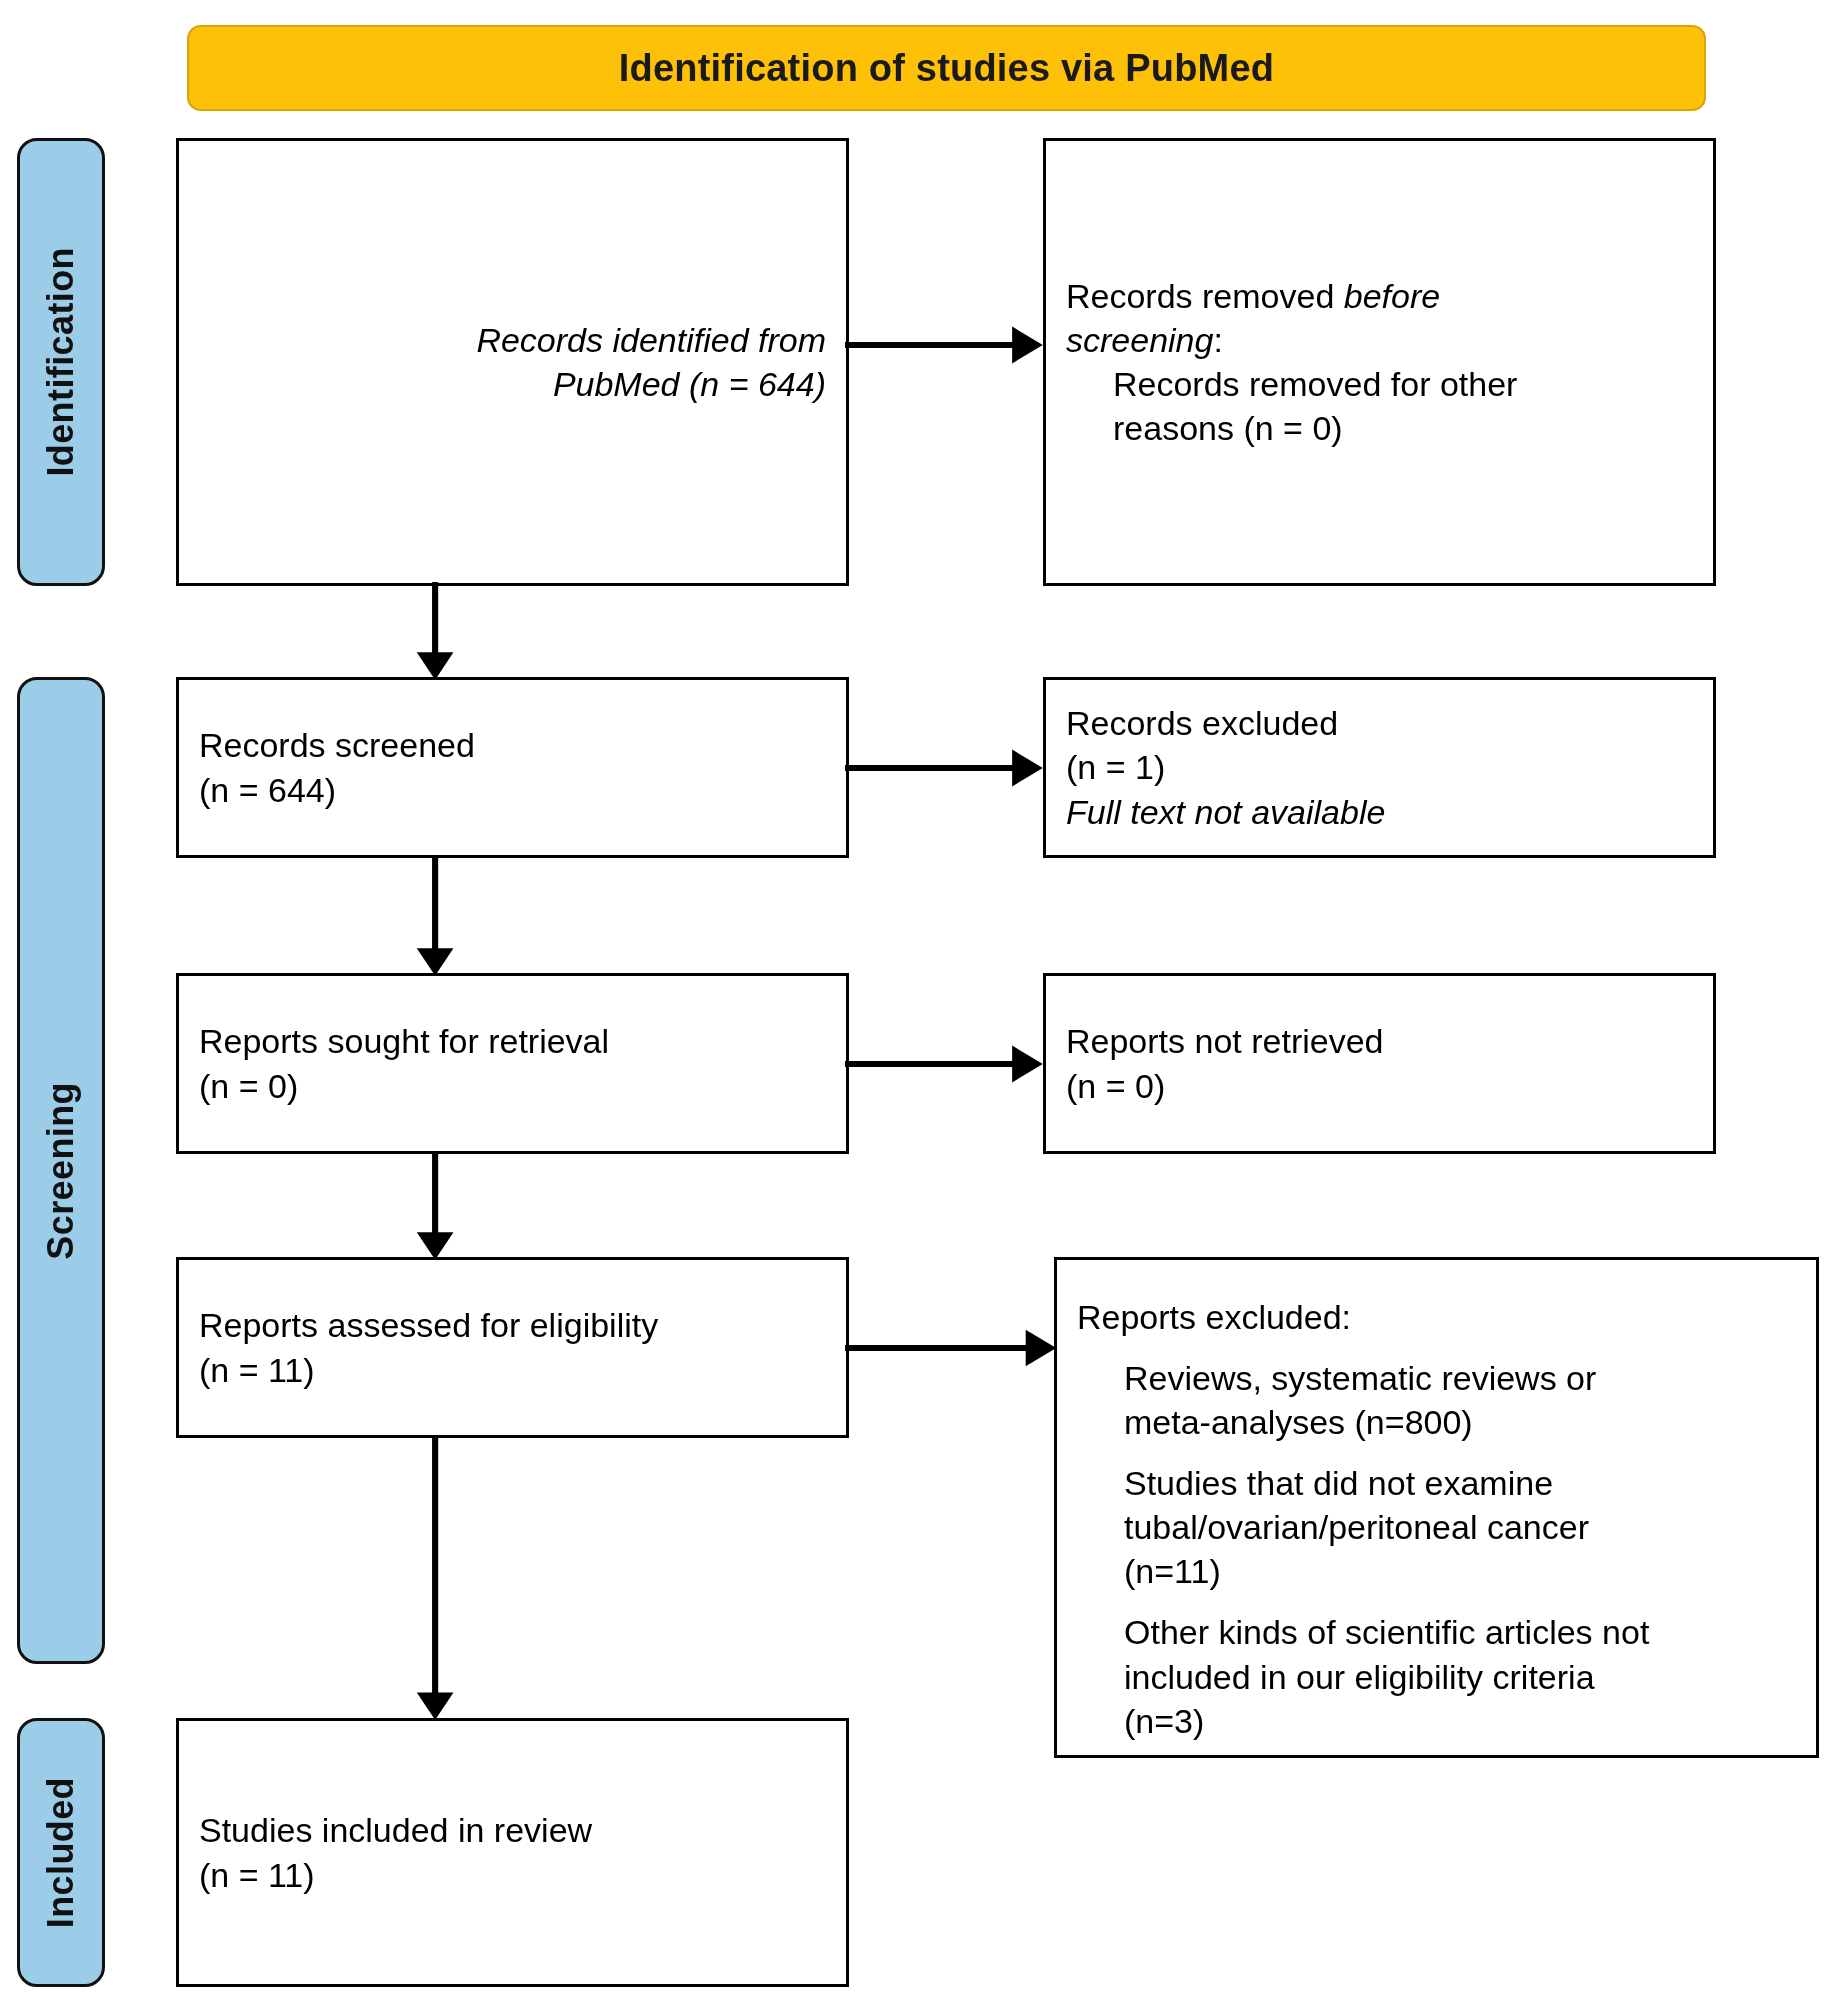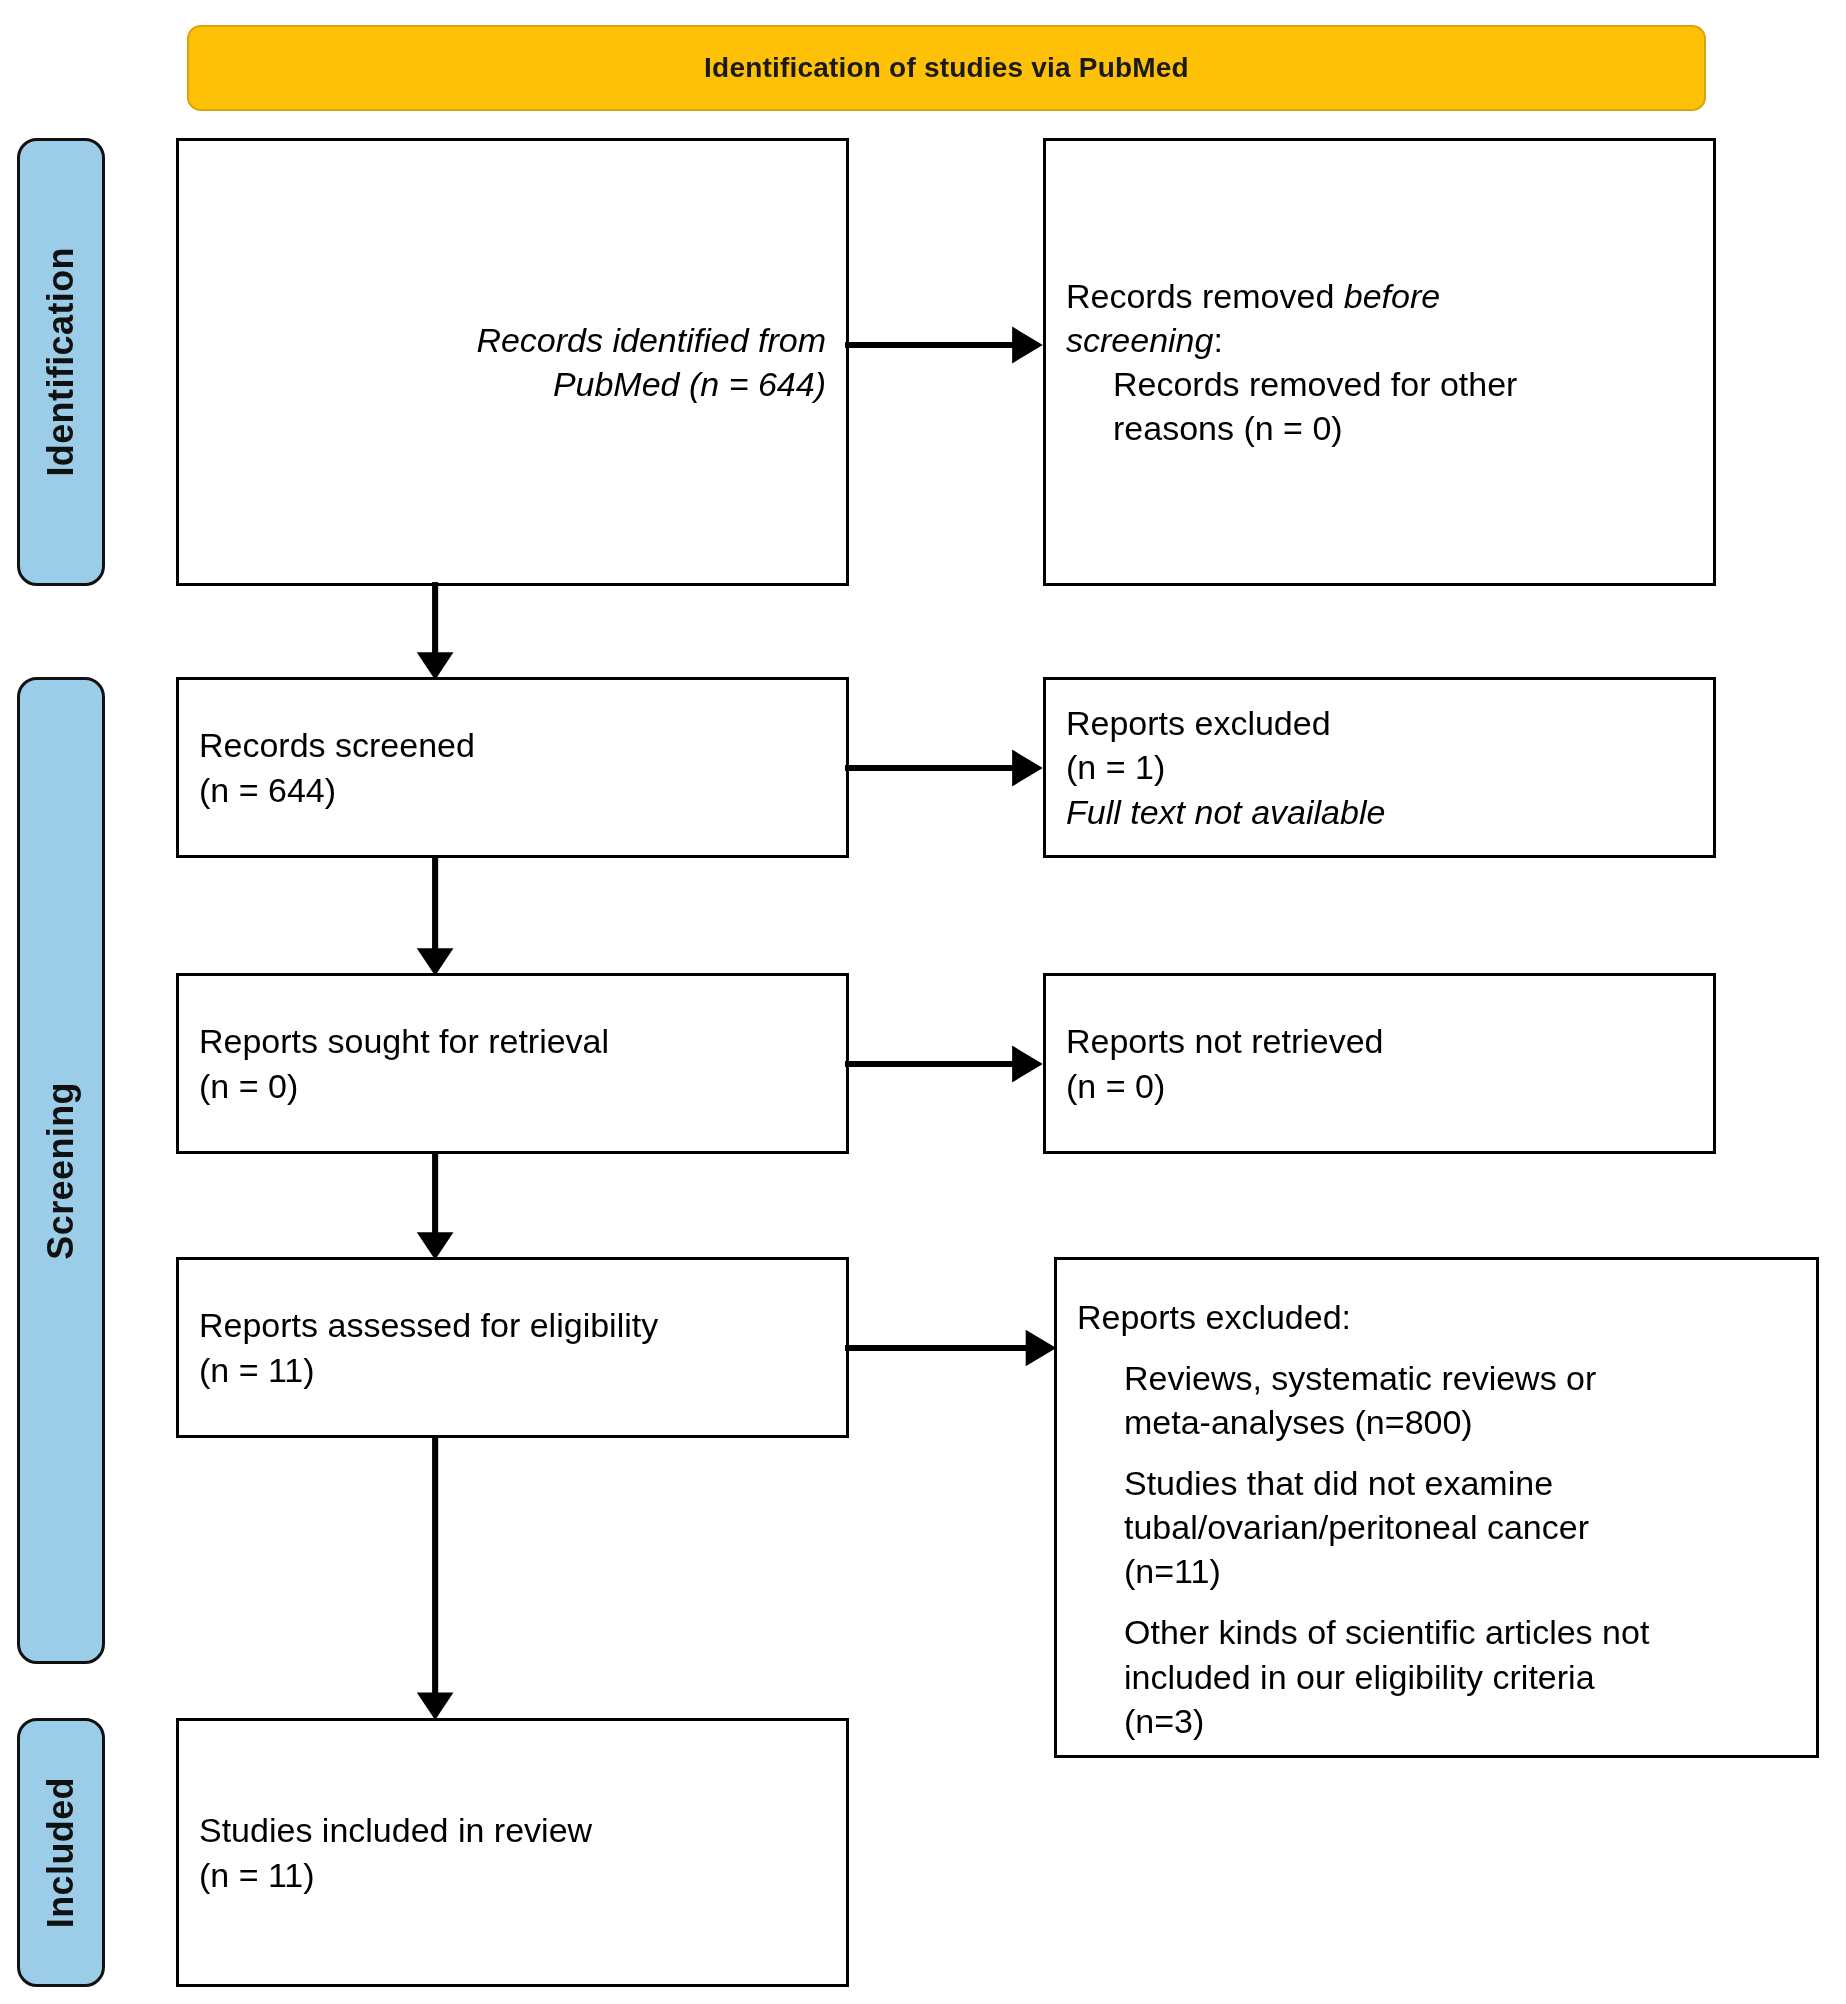--- a/index.html
+++ b/index.html
@@ -29,21 +29,21 @@
     height: 86px;
     background: #FFC107;
     border: 2.3px solid #D9A406;
     border-radius: 13.8px;
     box-sizing: border-box;
     display: flex;
     align-items: center;
     justify-content: center;
   }
   .header-banner .header-title {
-    font-size: 28px;
+    font-size: 38px;
     font-weight: bold;
     color: #1a1a1a;
     letter-spacing: 0.2px;
     text-align: center;
   }
 
   
   .stage-label {
     position: absolute;
     background: #9CCDE8;
@@ -198,21 +198,21 @@
   </div>
 
   <div class="flow-box" id="box-removed">
     <div class="box-text"><span>Records removed </span><em>before</em></div>
     <div class="box-text"><em>screening</em><span>:</span></div>
     <div class="box-text indent">Records removed for other</div>
     <div class="box-text indent">reasons (n = 0)</div>
   </div>
 
   <div class="flow-box" id="box-excluded-1">
-    <div class="box-text">Reports excluded</div>
+    <div class="box-text">Records excluded</div>
     <div class="box-text">(n = 1)</div>
     <div class="box-text italic">Full text not available</div>
   </div>
 
   <div class="flow-box" id="box-not-retrieved">
     <div class="box-text">Reports not retrieved</div>
     <div class="box-text">(n = 0)</div>
   </div>
 
   <div class="flow-box" id="box-excluded-2">

